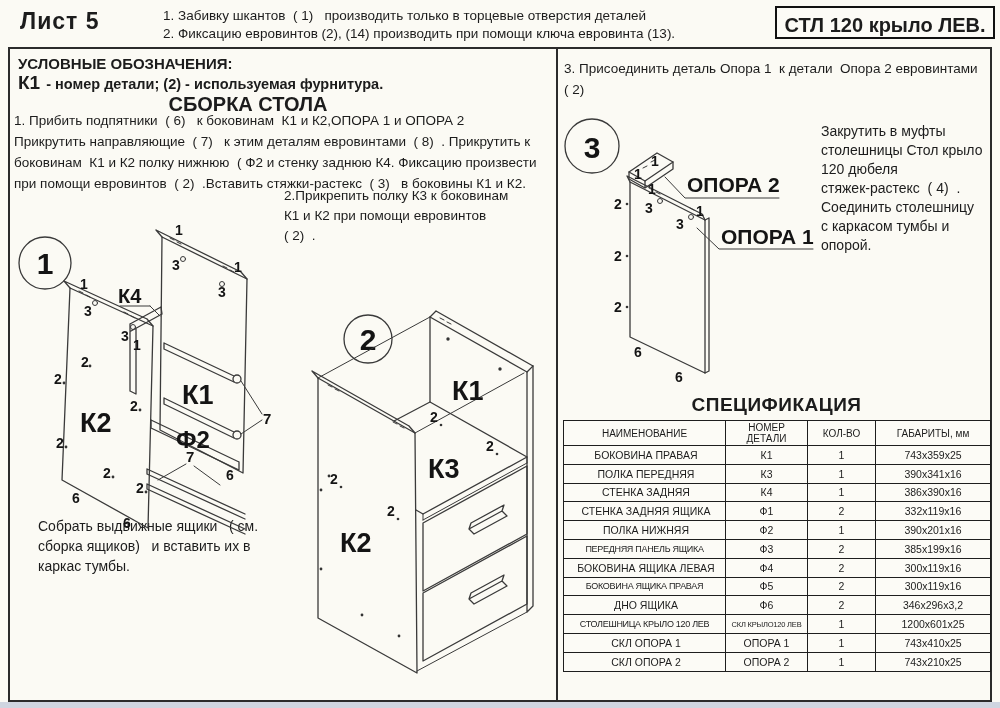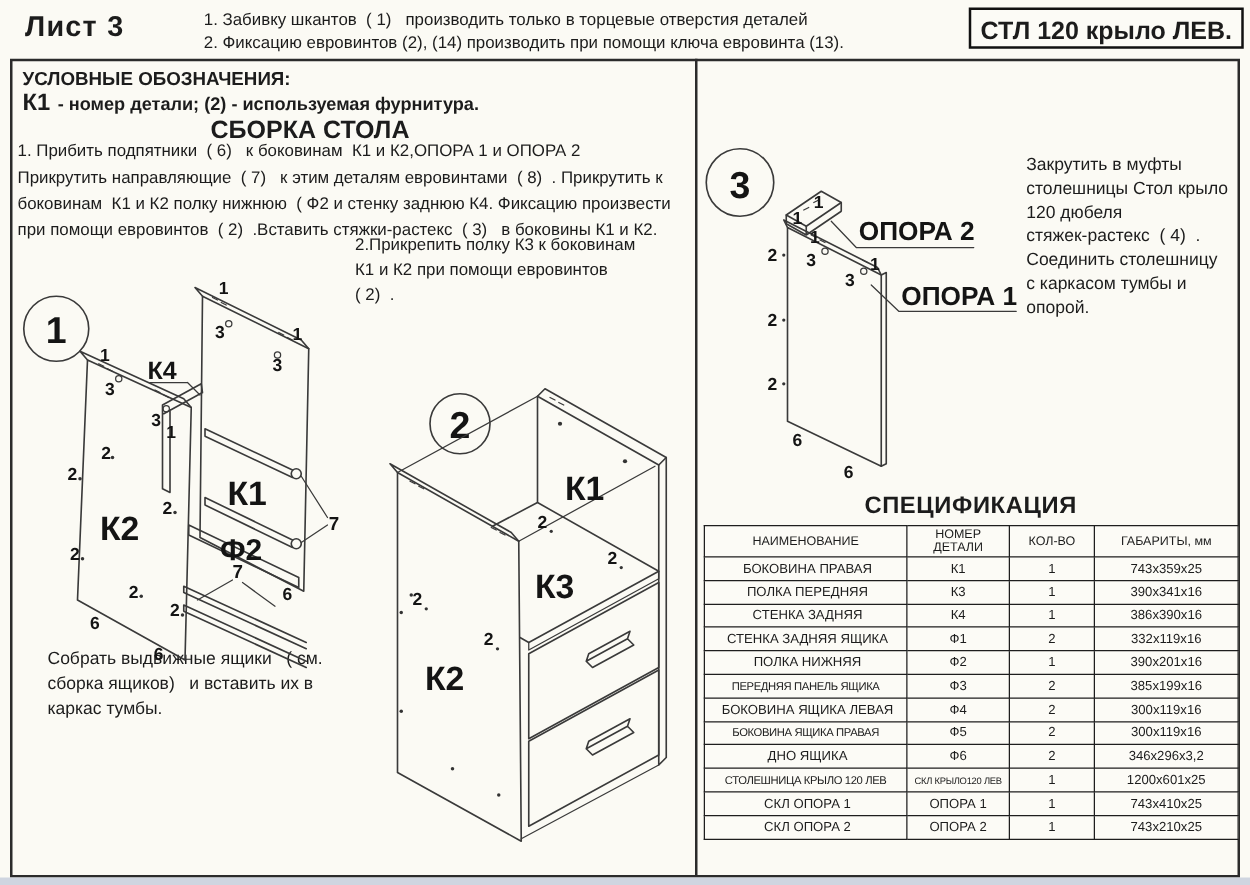--- a/index.html
+++ b/index.html
@@ -44,21 +44,21 @@
   .plabel{font-size:27px;font-weight:bold;}
   .plabel-m{font-size:24px;font-weight:bold;}
   .plabel-s{font-size:20px;font-weight:bold;}
   .olabel{font-size:21px;font-weight:bold;}
 </style>
 </head>
 <body>
 
 <div class="page">
 
-  <div class="abs sheet-title">Лист 3</div>
+  <div class="abs sheet-title">Лист 5</div>
   <div class="abs hnotes">1. Забивку шкантов  ( 1)   производить только в торцевые отверстия деталей
 2. Фиксацию евровинтов (2), (14) производить при помощи ключа евровинта (13).</div>
   <div class="abs product-box">
     <span>СТЛ 120 крыло ЛЕВ.</span>
   </div>
 
   <div class="abs main-frame"></div>
   <div class="abs divider"></div>
 
   <div class="abs legend-title">УСЛОВНЫЕ ОБОЗНАЧЕНИЯ:</div>
@@ -71,20 +71,22 @@
 Прикрутить направляющие  ( 7)   к этим деталям евровинтами  ( 8)  . Прикрутить к
 боковинам  К1 и К2 полку нижнюю  ( Ф2 и стенку заднюю К4. Фиксацию произвести
 при помощи евровинтов  ( 2)  .Вставить стяжки-растекс  ( 3)   в боковины К1 и К2.</div>
   <div class="abs step2">2.Прикрепить полку К3 к боковинам
 К1 и К2 при помощи евровинтов
 ( 2)  .</div>
   <div class="abs drawers-note">Собрать выдвижные ящики   ( см.
 сборка ящиков)   и вставить их в
 каркас тумбы.</div>
 
+  <div class="abs step3">3. Присоединить деталь Опора 1  к детали  Опора 2 евровинтами
+( 2)</div>
   <div class="abs step4">Закрутить в муфты
 столешницы Стол крыло
 120 дюбеля
 стяжек-растекс  ( 4)  .
 Соединить столешницу
 с каркасом тумбы и
 опорой.</div>
 
   <svg class="diag" style="left:10px;top:225px" width="290" height="312" viewBox="10 225 290 312">
     <g>

